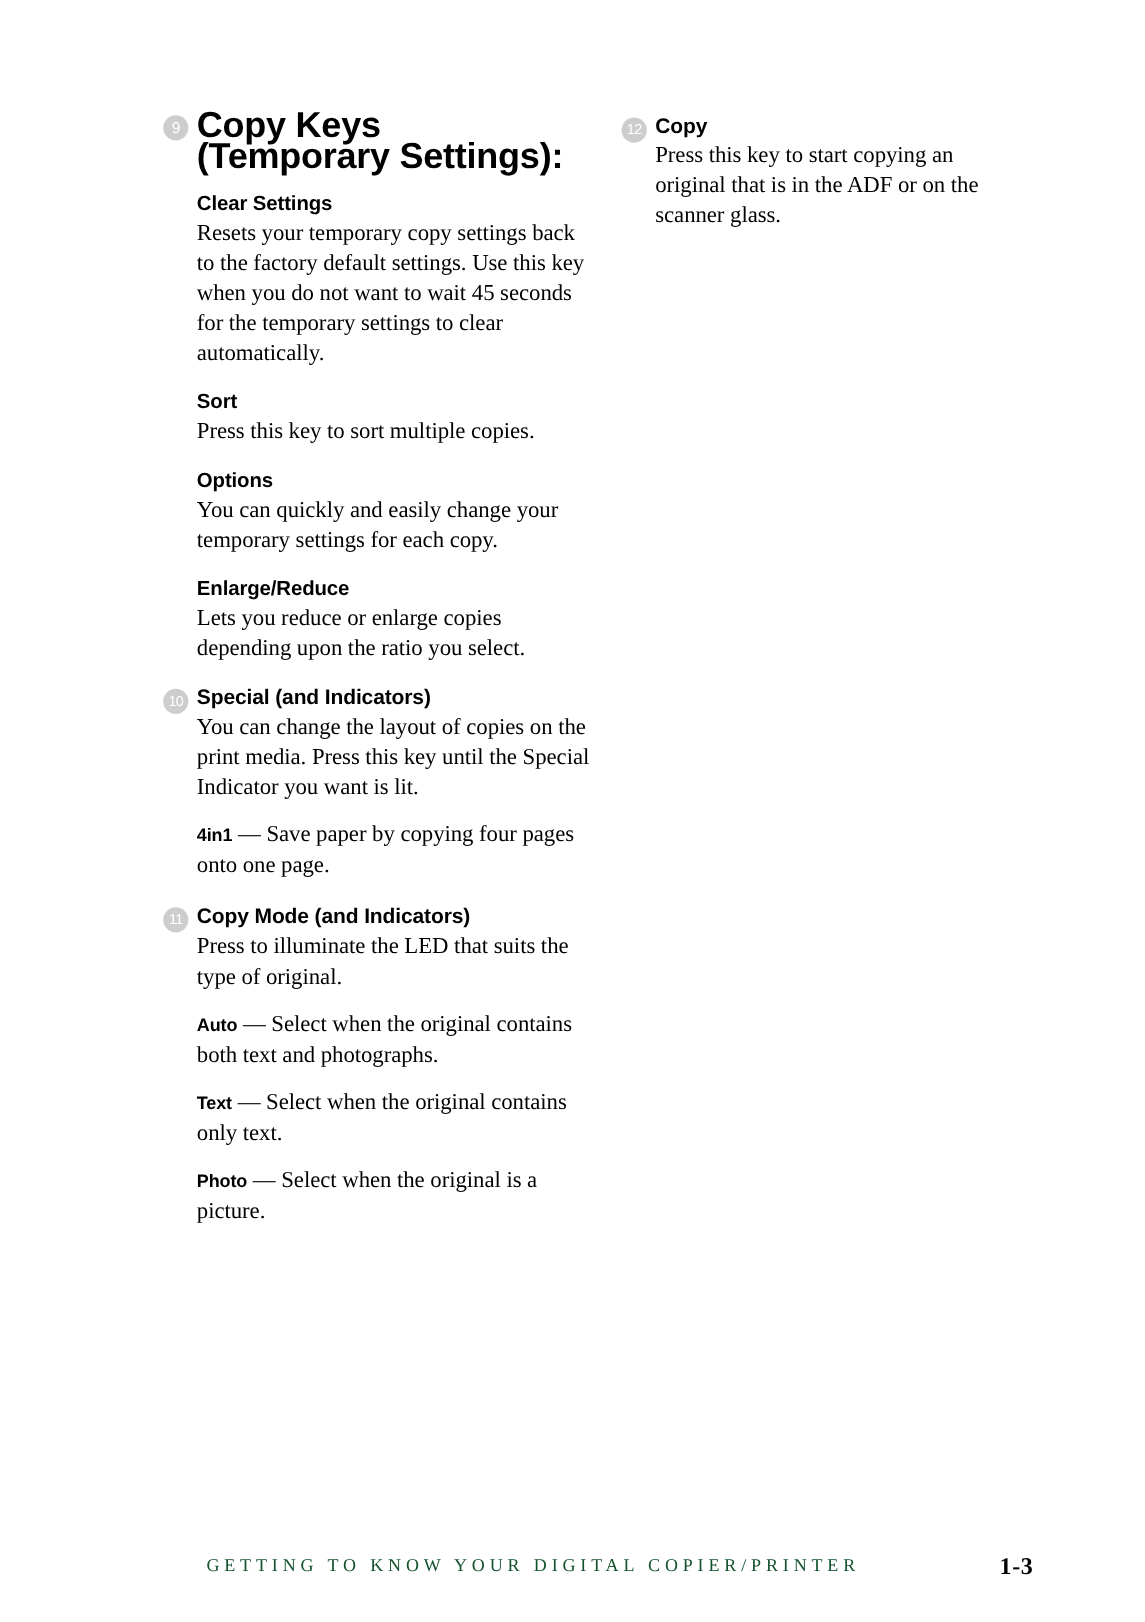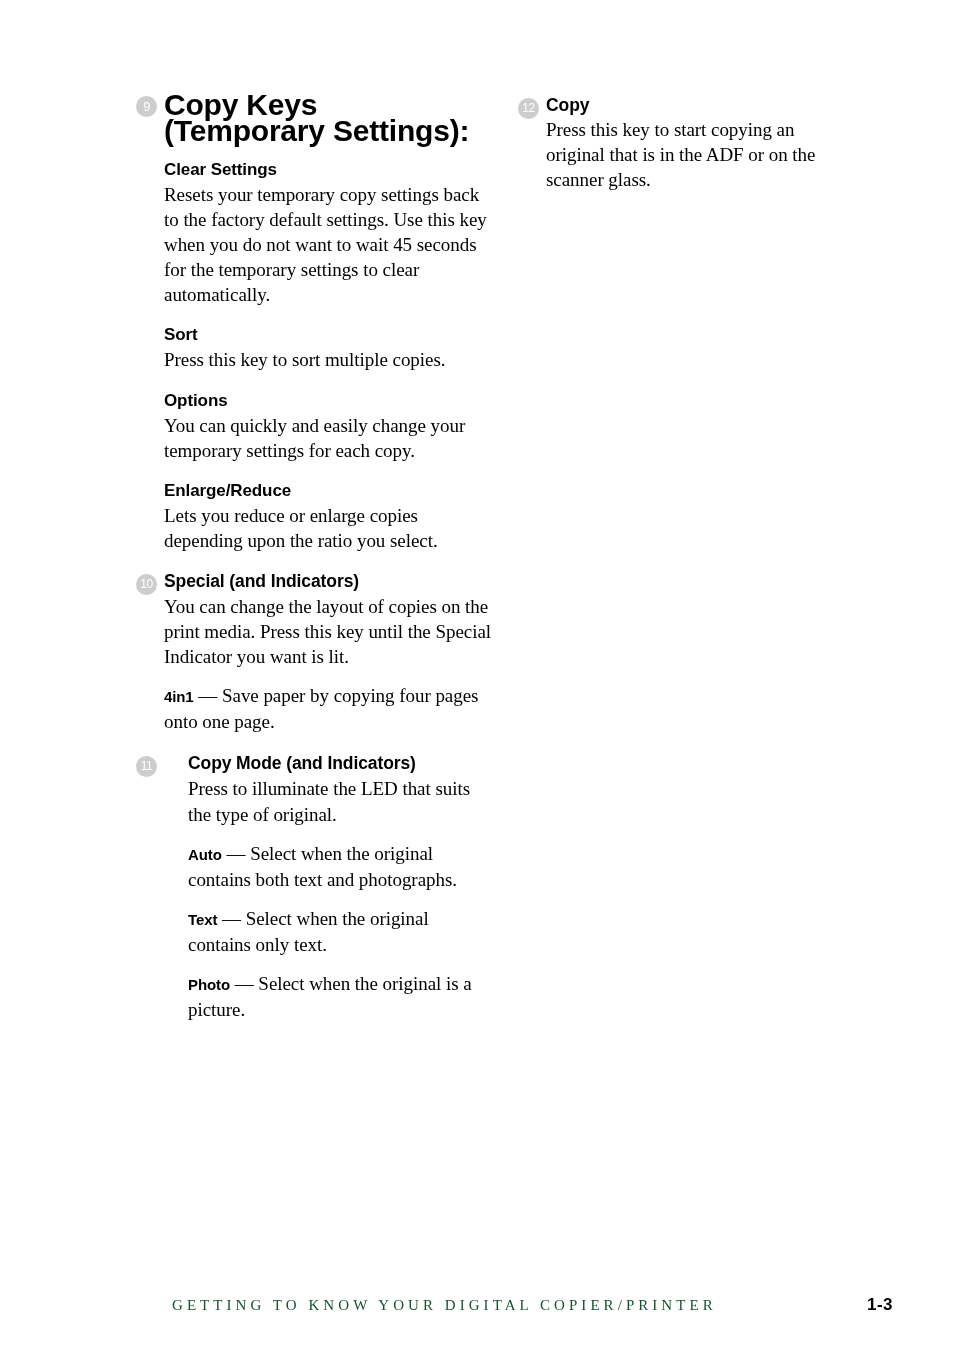--- a/index.html
+++ b/index.html
@@ -111,24 +111,24 @@
     position: absolute;
     left: 172px;
     top: 0;
     font-size: 15px;
     letter-spacing: 4.05px;
     white-space: nowrap;
     color: #14532d;
   }
   .footer-page {
     position: absolute;
-    left: 867px;
+    left: 833px;
     top: -2px;
-    font-family: Liberation Sans, sans-serif;
-    font-size: 17px;
+    font-family: Liberation Serif, serif;
+    font-size: 20px;
     font-weight: bold;
     letter-spacing: 0.5px;
   }
 </style>
 </head>
 <body>
 
 <div class="page">
 
   <div class="col col-left">
@@ -170,21 +170,21 @@
         <p class="body">You can change the layout of copies on the print media. Press this key until the Special Indicator you want is lit.</p>
 
         <p class="body gap-before">
           <span class="term">4in1</span><span> — </span><span>Save paper by copying four pages onto one page.</span>
         </p>
 
 
       </div>
     </div>
 
-    <div class="item" style="margin-top:18px;gap:24px;">
+    <div class="item" style="margin-top:18px;">
       <span class="badge small">11</span>
       <div class="item-body">
         <h2 class="subhead inline-head">Copy Mode (and Indicators)</h2>
         <p class="body">Press to illuminate the LED that suits the type of original.</p>
 
         <p class="body gap-before">
           <span class="term">Auto</span><span> — </span><span>Select when the original contains both text and photographs.</span>
         </p>
 
         <p class="body gap-before">

